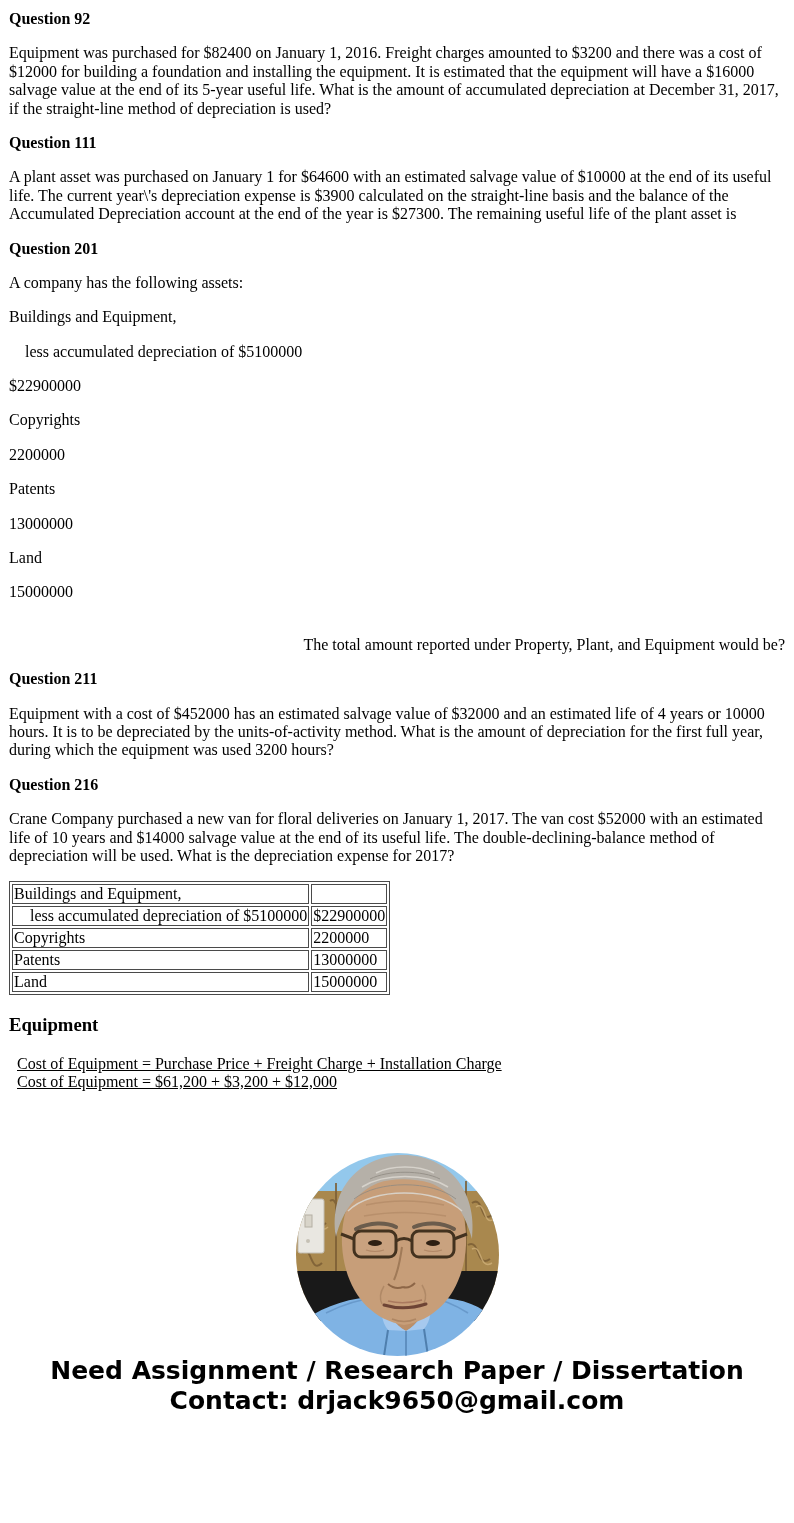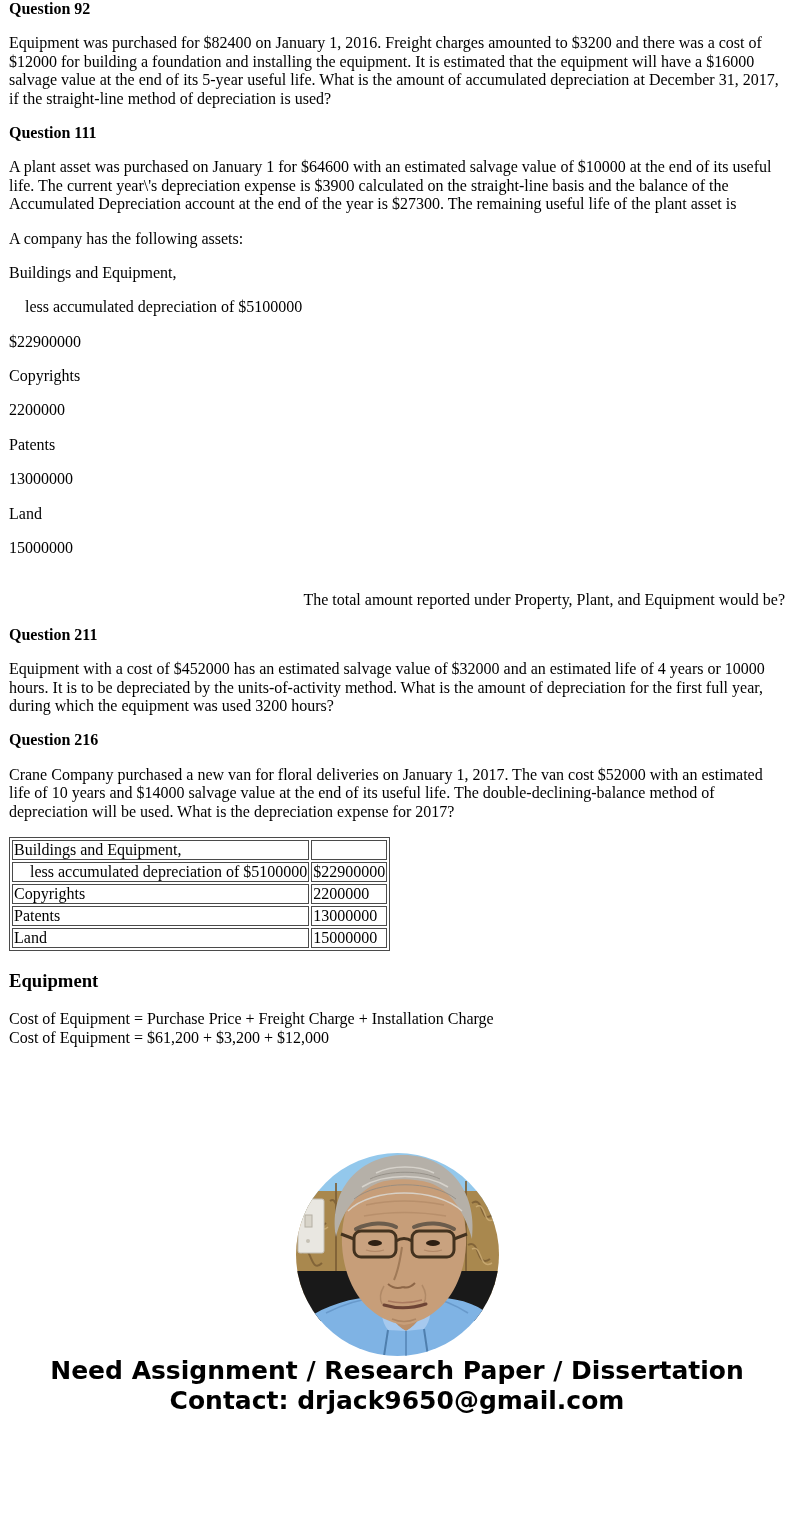--- a/index.html
+++ b/index.html
@@ -8,21 +8,21 @@
     width: 794px;
     height: 1523px;
     background: #ffffff;
     color: #000000;
     overflow: hidden;
     font-family: "Liberation Serif", serif;
   }
 
   
   .doc {
-    padding: 0 9px 0 9px;
+    padding: 10px 9px 0 9px;
     height: 1122px;
     overflow: hidden;
     font-size: 16px;
     line-height: 1.15;
   }
   .doc p { margin: 16px 0; }
   .doc > :first-child { margin-top: 0; }
   .qhead { font-weight: bold; }
   .pre { white-space: pre-wrap; }
   .mt-extra { margin-top: 34px !important; text-align: right; }
@@ -46,21 +46,21 @@
   }
   td.col-label { width: 292px; }
   td.col-value { width: 76px; }
 
   
   .sol-heading {
     font-size: 18.7px;
     font-weight: bold;
     margin: 19px 0;
   }
-  .sol-lines { margin: 16px 0; }
+  .sol-lines { margin: 16px 8px; text-decoration: underline; }
   .sol-line { display: block; }
 
   
   .photo-wrap {
     width: 203px;
     height: 203px;
     margin: 31px auto 0 auto;
   }
   .photo-wrap svg { display: block; }
 
@@ -79,20 +79,21 @@
 <body>
 
 <div class="doc">
 
   <p class="qhead">Question 92</p>
   <p>Equipment was purchased for $82400 on January 1, 2016. Freight charges amounted to $3200 and there was a cost of $12000 for building a foundation and installing the equipment. It is estimated that the equipment will have a $16000 salvage value at the end of its 5-year useful life. What is the amount of accumulated depreciation at December 31, 2017, if the straight-line method of depreciation is used?</p>
 
   <p class="qhead">Question 111</p>
   <p>A plant asset was purchased on January 1 for $64600 with an estimated salvage value of $10000 at the end of its useful life. The current year\'s depreciation expense is $3900 calculated on the straight-line basis and the balance of the Accumulated Depreciation account at the end of the year is $27300. The remaining useful life of the plant asset is</p>
 
+  <p class="qhead">Question 201</p>
   <p>A company has the following assets:</p>
   <p class="pre">Buildings and Equipment,</p>
   <p class="pre">    less accumulated depreciation of $5100000</p>
   <p class="pre">$22900000</p>
   <p class="pre">Copyrights</p>
   <p class="pre">2200000</p>
   <p class="pre">Patents</p>
   <p class="pre">13000000</p>
   <p class="pre">Land</p>
   <p class="pre">15000000</p>

